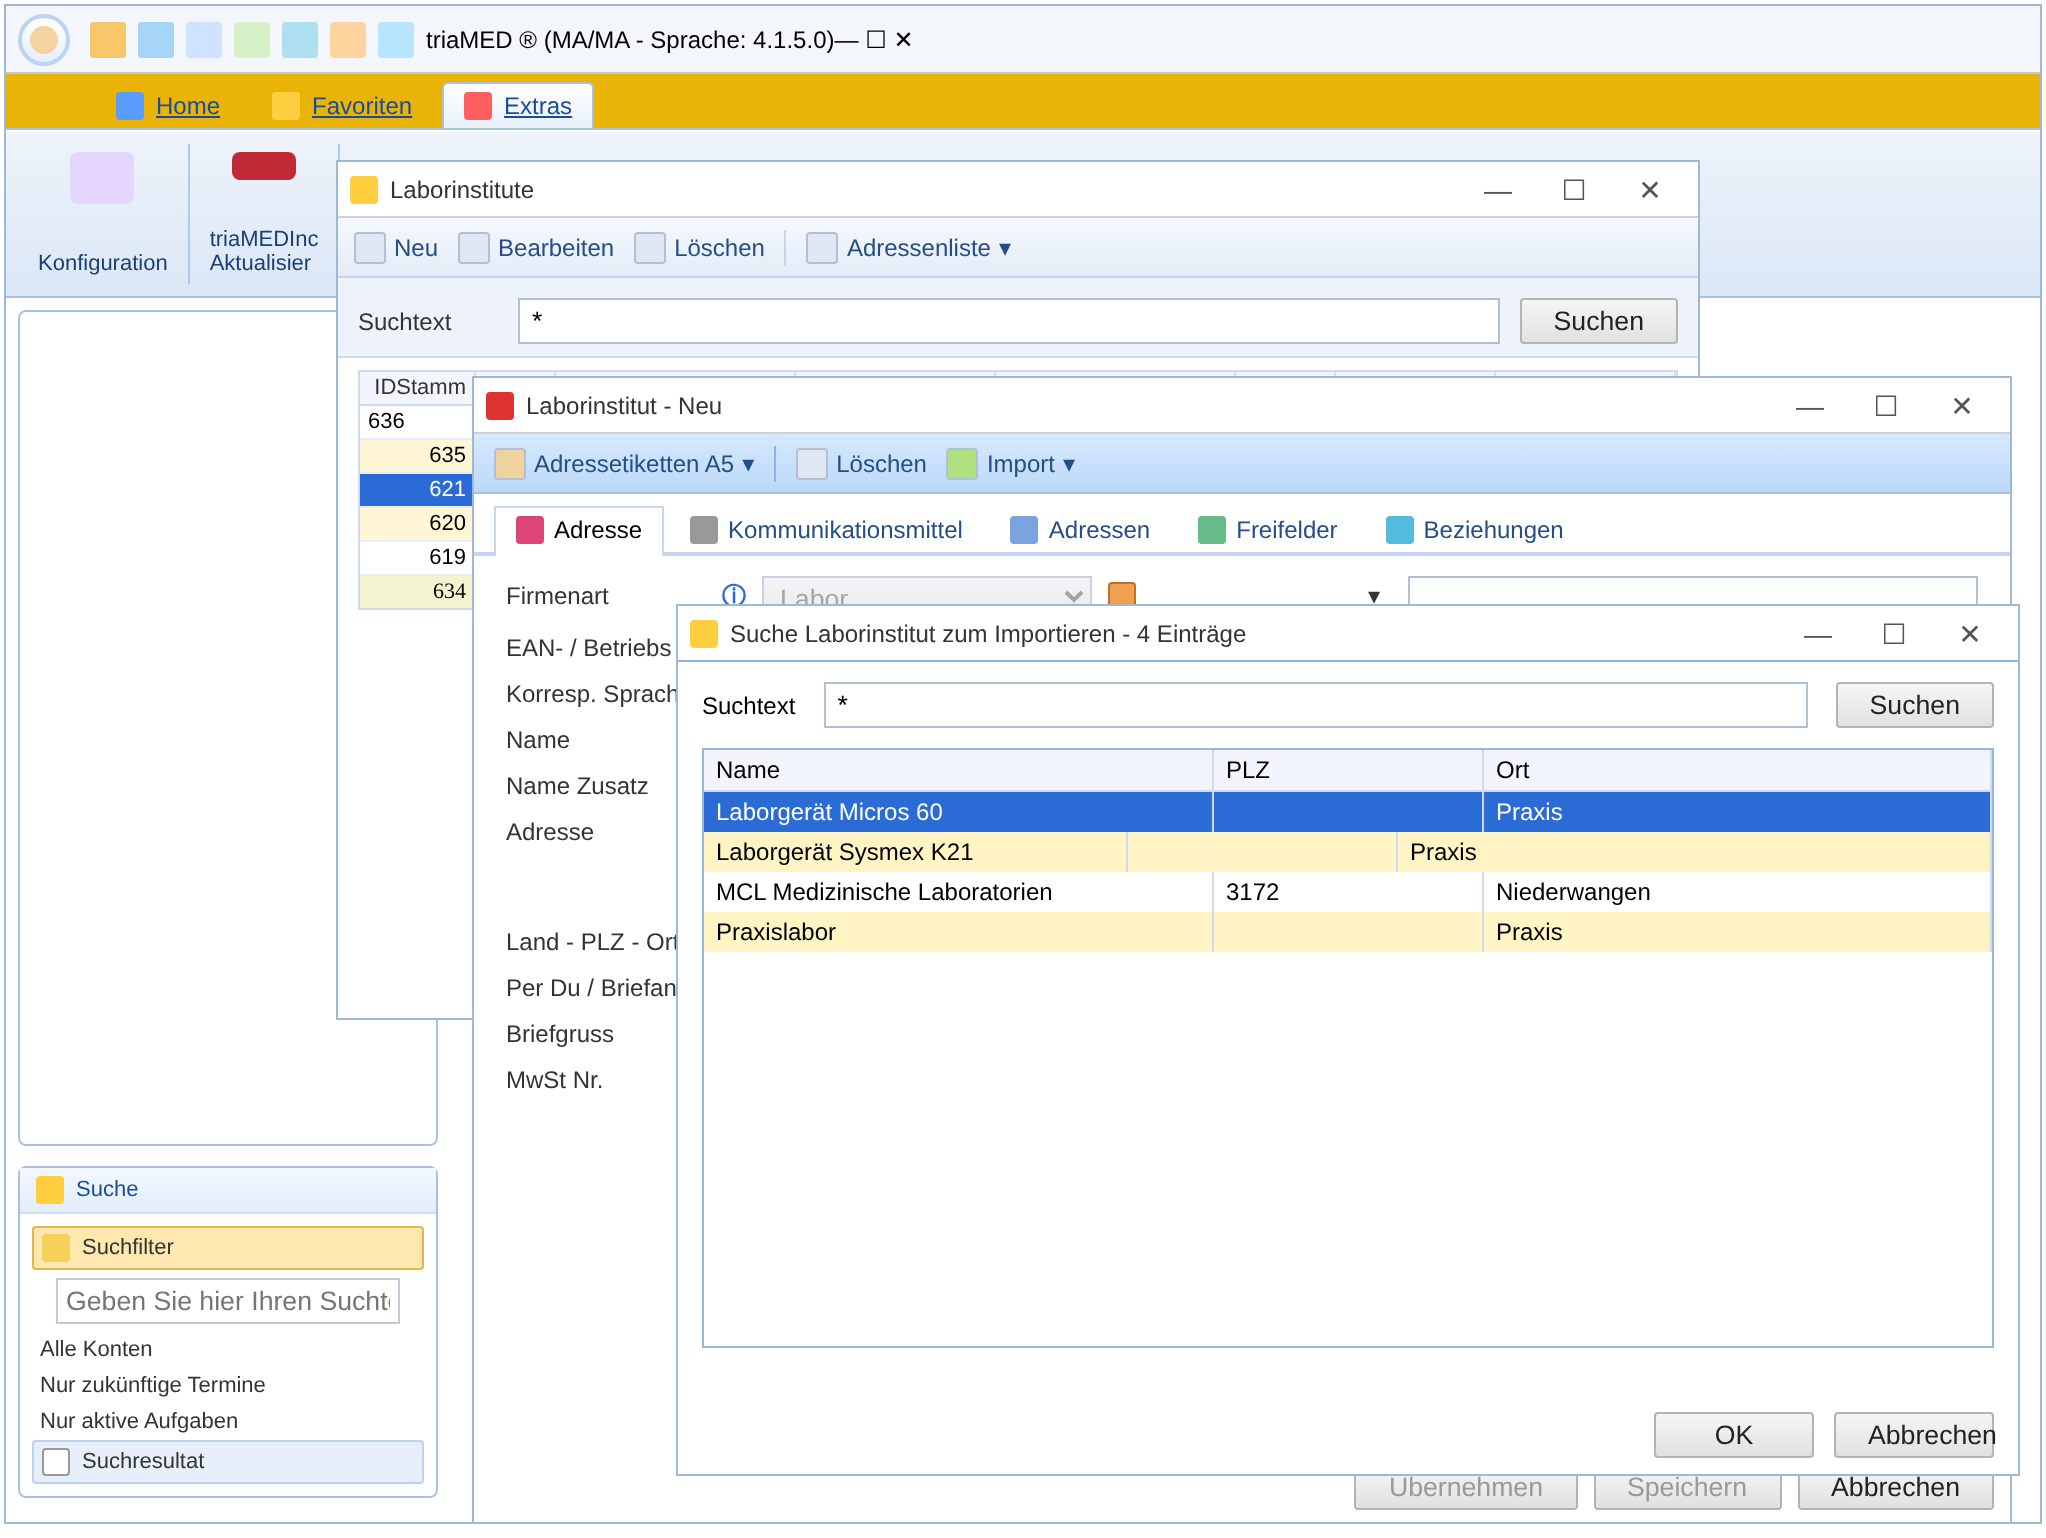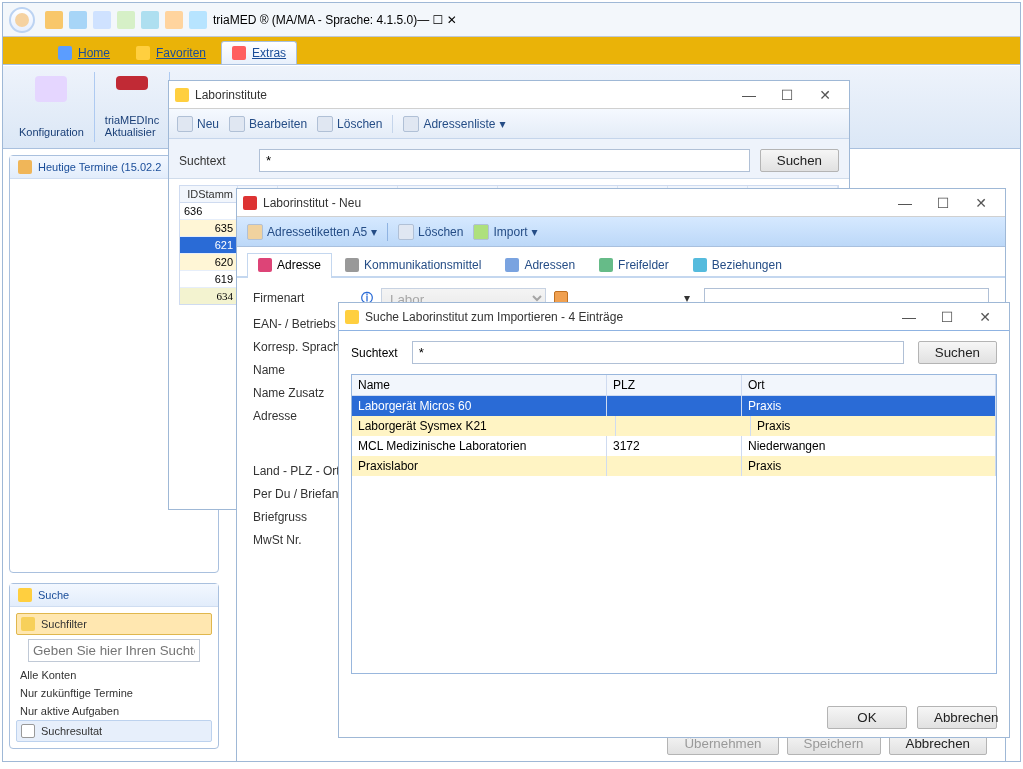--- a/index.html
+++ b/index.html
@@ -51,21 +51,21 @@
   .bluebar{height:30px;display:flex;align-items:center;gap:10px;padding:0 10px;background:linear-gradient(#d6e9ff,#bcd8f8);border-bottom:1px solid #a9c0de;}
   .subtabs{display:flex;gap:2px;padding:6px 10px 0;border-bottom:2px solid #c4d7ef;}
   .subtab{padding:4px 10px;display:flex;align-items:center;gap:5px;color:#254d86;font-size:12px;border:1px solid transparent;border-bottom:none;}
   .subtab.active{border-color:#c4d7ef;background:#fff;position:relative;color:#000;}
   .subtab.active::after{content:"";position:absolute;left:0;right:0;bottom:-2px;height:3px;background:#fff;}
   .form{padding:10px 16px;font-size:12px;color:#333;display:flex;flex-direction:column;gap:9px;}
   .frow{display:flex;align-items:center;gap:8px;}
   .frow .flab{width:100px;}
   .frow input, .frow select{border:1px solid #b0c0d6;padding:2px 4px;background:#fff;height:20px;}
   .frow select{background:linear-gradient(#f0f0f0,#e4e4e4);}
-  .neuwin .footer{position:absolute;bottom:6px;right:18px;display:flex;gap:8px;margin-top:48px;}
+  .neuwin .footer{position:absolute;bottom:6px;right:8px;display:flex;gap:8px;margin-top:48px;}
   
   .impwin{left:338px;top:302px;width:672px;height:436px;}
   .impwin .titlebar{border-bottom:1px solid #8fb3e2;}
   .imp-search{padding:10px 12px;display:flex;align-items:center;gap:14px;}
   .imp-search input{flex:1;border:1px solid #b0c0d6;padding:3px 6px;}
   .imp-grid{margin:0 12px;border:1px solid #99b7dd;height:300px;overflow:hidden;}
   .ihead,.irow{display:flex;}
   .icell{padding:3px 6px;border-right:1px solid #cfdbf0;font-size:12px;}
   .ihead .icell{background:#f2f6fc;border-bottom:1px solid #cfdbf0;}
   .irow.sel{background:#2a6bd6;color:#fff;}
@@ -116,24 +116,20 @@
     </div>
     <div class="rgroup">
       <div class="ricon" style="background:#c12a35"></div>
       <div class="rlabel" style="white-space:pre">triaMEDInc
 Aktualisier</div>
     </div>
   </div>
   <div class="content">
     <div class="left">
       <div class="panel" style="flex:1;min-height:160px;">
-        <div class="phead">
-            <span class="smallicon" style="background:#f0b659"></span>
-            <span>Heutige Termine (15.02.2</span>
-          </div>
         <div class="pbody" style="height:140px;"></div>
       </div>
       <div class="panel">
         <div class="phead">
             <span class="smallicon" style="background:#ffcf3f"></span>
             <span>Suche</span>
           </div>
         <div class="pbody">
           <div class="highlight">
               <span class="smallicon" style="background:#f7d05a"></span>
@@ -339,21 +335,21 @@
       <div class="icell" style="width:255px">Name</div>
       <div class="icell" style="width:135px">PLZ</div>
       <div class="icell" style="flex:1">Ort</div>
     </div>
     <div class="irow sel">
       <div class="icell" style="width:255px">Laborgerät Micros 60</div>
       <div class="icell" style="width:135px"></div>
       <div class="icell" style="flex:1">Praxis</div>
     </div>
     <div class="irow alt">
-      <div class="icell" style="width:264px">Laborgerät Sysmex K21</div>
+      <div class="icell" style="width:212px">Laborgerät Sysmex K21</div>
       <div class="icell" style="width:135px"></div>
       <div class="icell" style="flex:1">Praxis</div>
     </div>
     <div class="irow">
       <div class="icell" style="width:255px">MCL Medizinische Laboratorien</div>
       <div class="icell" style="width:135px">3172</div>
       <div class="icell" style="flex:1">Niederwangen</div>
     </div>
     <div class="irow alt">
       <div class="icell" style="width:255px">Praxislabor</div>

